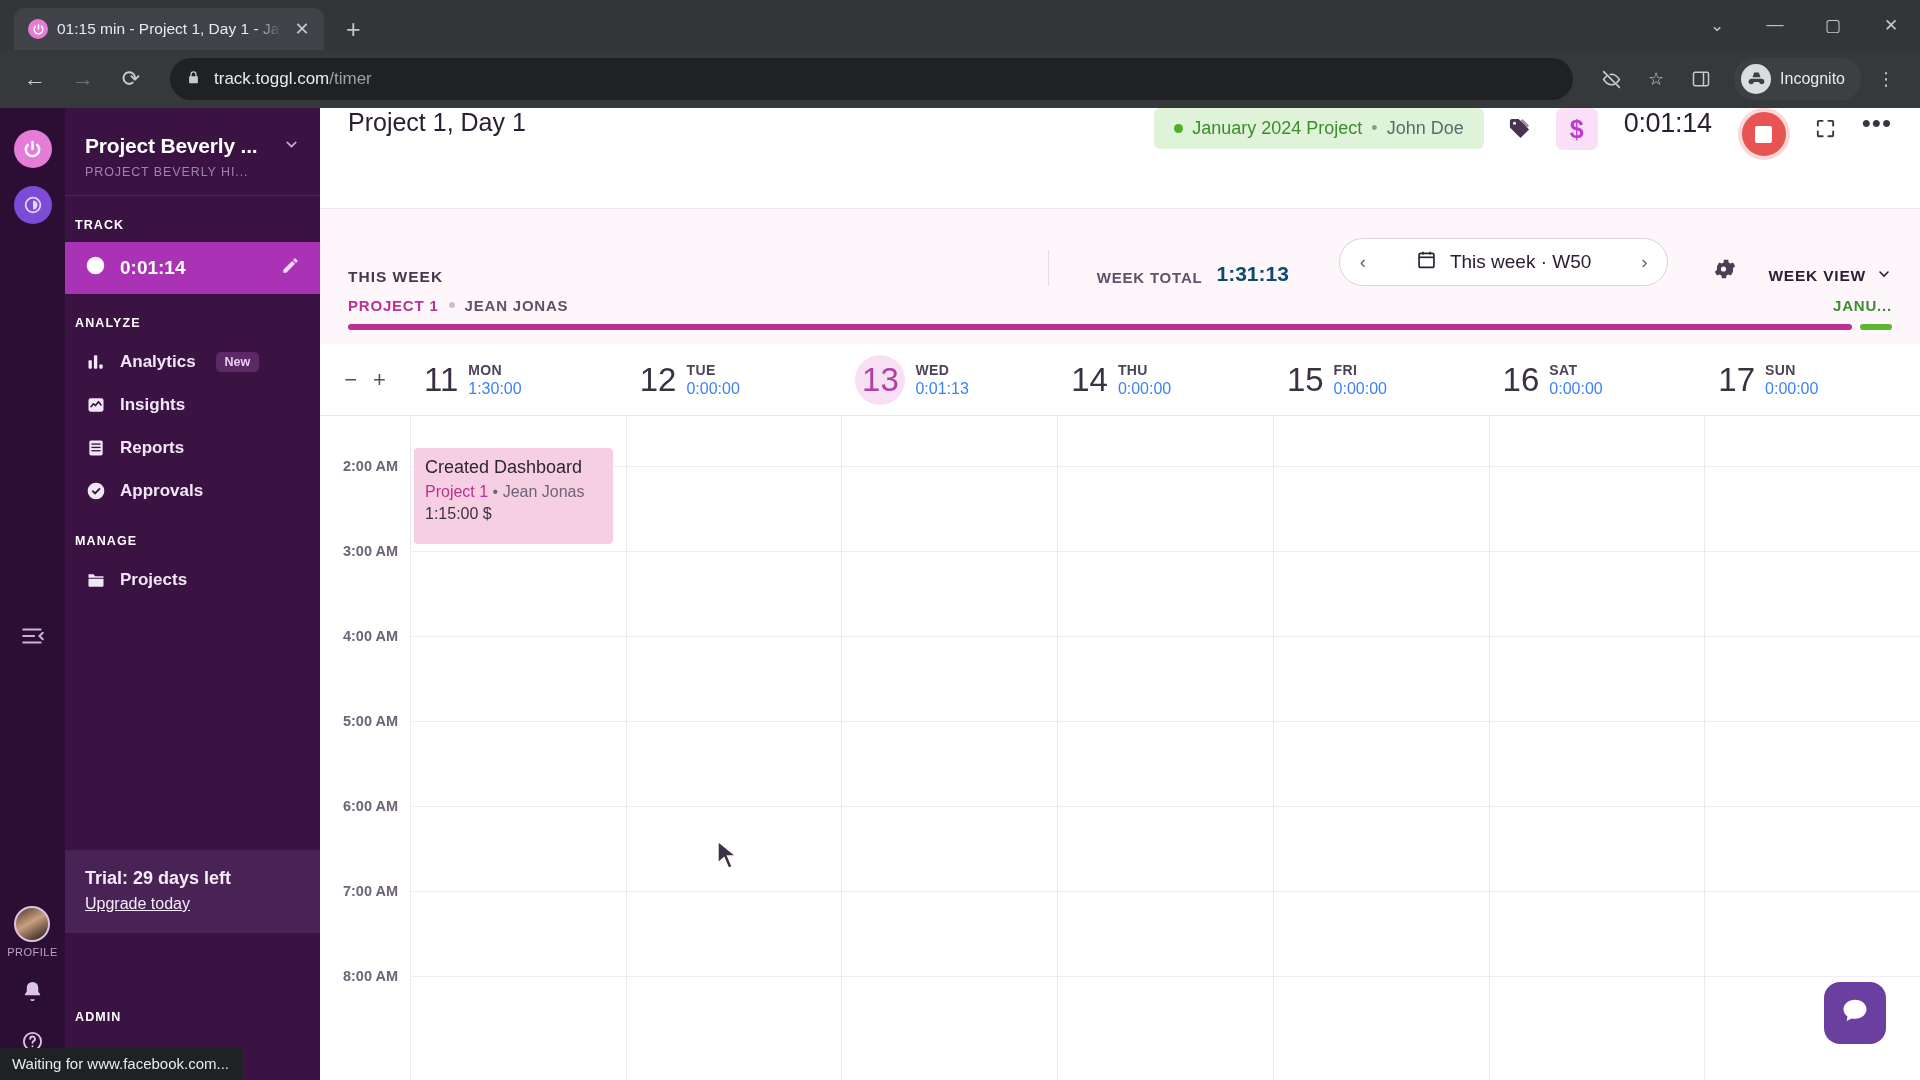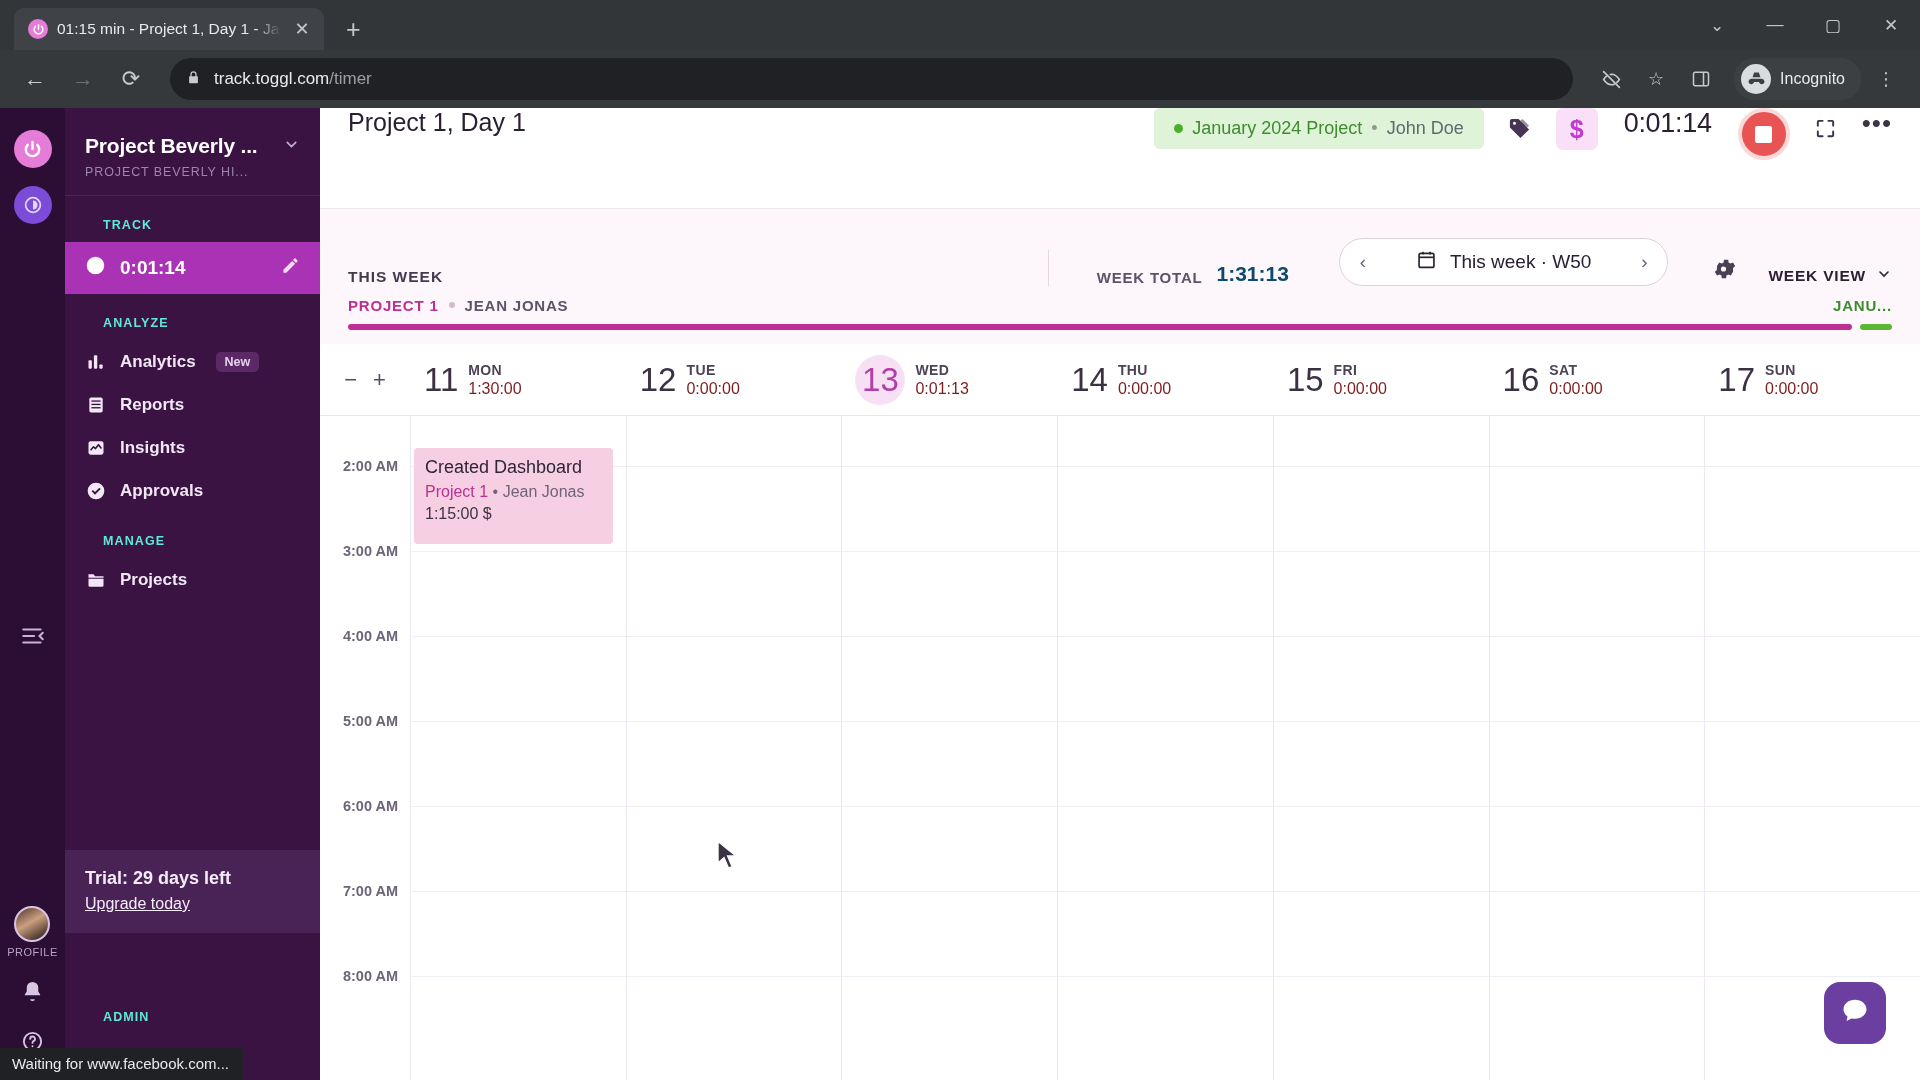--- a/index.html
+++ b/index.html
@@ -94,22 +94,22 @@
   .sidebar {
     width: 255px; background: #3a1343; flex: 0 0 255px; position: relative;
     display: flex; flex-direction: column; overflow: hidden;
   }
   .ws-head { padding: 26px 20px 16px 20px; border-bottom: 1px solid #4e2458; }
   .ws-row { display: flex; align-items: center; justify-content: space-between; }
   .ws-name { color: #fff; font-size: 21px; font-weight: bold; letter-spacing: -.2px; }
   .ws-caret { color: #c8b1d2; font-size: 14px; }
   .ws-sub { color: #9e85aa; font-size: 12.5px; letter-spacing: .9px; margin-top: 7px; }
 
-  .sb-section { color: #5eead4; font-size: 12.5px; font-weight: bold; letter-spacing: 1.1px;
-                padding: 22px 20px 10px 10px; margin-left: 28px; }
+  .sb-section { color: #ffffff; font-size: 12.5px; font-weight: bold; letter-spacing: 1.1px;
+                padding: 22px 20px 10px 10px; }
   .sb-item { display: flex; align-items: center; gap: 14px; padding: 11px 20px;
              color: #f2e7f6; font-size: 17px; font-weight: bold; }
   .sb-item .ic { width: 21px; height: 21px; display: flex; align-items: center; justify-content: center;
                  color: #f2e7f6; flex: 0 0 21px; }
   .sb-timer { background: #aa33b5; display: flex; align-items: center; justify-content: space-between;
               padding: 13px 20px; margin: 0; }
   .sb-timer-left { display: flex; align-items: center; gap: 14px; color: #fff; font-size: 19px; font-weight: bold; }
   .sb-timer .pen { color: #f3dcf7; font-size: 17px; }
   .badge-new { background: #5b2a66; color: #e7cff0; font-size: 12.5px; font-weight: bold;
                padding: 3px 9px; border-radius: 5px; margin-left: 6px; }
@@ -174,21 +174,21 @@
   .cal { flex: 1; display: flex; flex-direction: column; min-height: 0; background: #fff; }
   .cal-head { height: 72px; display: flex; border-bottom: 1px solid #e9e4ed; flex: 0 0 72px; }
   .cal-zoom { width: 90px; flex: 0 0 90px; display: flex; align-items: center;
               justify-content: center; gap: 16px; color: #574d61; font-size: 22px; }
   .day-h { flex: 1; display: flex; align-items: center; padding-left: 14px; gap: 10px; min-width: 0; }
   .day-num { font-size: 33px; color: #3a3142; font-weight: 300; }
   .day-num.today { background: #f7e0f3; color: #b13fa8; border-radius: 50%;
                    width: 50px; height: 50px; display: flex; align-items: center; justify-content: center; }
   .day-meta { display: flex; flex-direction: column; gap: 2px; }
   .day-dow { font-size: 14px; color: #4d4357; font-weight: bold; letter-spacing: .4px; }
-  .day-dur { font-size: 16px; color: #7f1d1d; }
+  .day-dur { font-size: 16px; color: #3b82f6; }
 
   .cal-body { flex: 1; display: flex; position: relative; overflow: hidden; }
   .time-col { width: 90px; flex: 0 0 90px; position: relative; }
   .time-lbl { position: absolute; right: 12px; font-size: 14.5px; color: #6e6478;
               transform: translateY(-50%); font-weight: bold; white-space: nowrap; }
   .grid-cols { flex: 1; display: flex; position: relative; }
   .gcol { flex: 1; border-left: 1px solid #ece7f0; position: relative; }
   .hrline { position: absolute; left: 0; right: 0; height: 1px; background: #f2edf5; }
   .event {
     position: absolute; left: 3px; right: 13px; background: #f7cfe2; border-radius: 4px;
@@ -353,36 +353,36 @@
               <rect x="9.5" y="4" width="4" height="16" rx="1"></rect>
               <rect x="16" y="15" width="4" height="5" rx="1"></rect>
             </svg>
         </span>
         <span>Analytics</span>
         <span class="badge-new">New</span>
       </div>
       <div class="sb-item">
         <span class="ic">
           <svg viewBox="0 0 24 24" width="20" height="20" fill="#f2e7f6">
+              <rect x="3" y="4" width="18" height="16" rx="2.5"></rect>
+              <path d="M6 14l3-3.5 2.4 2.2L15 8l3 4" fill="none" stroke="#3a1343" stroke-width="1.9" stroke-linecap="round" stroke-linejoin="round"></path>
+            </svg>
+        </span>
+        <span>Insights</span>
+      </div>
+      <div class="sb-item">
+        <span class="ic">
+          <svg viewBox="0 0 24 24" width="20" height="20" fill="#f2e7f6">
               <rect x="4" y="3" width="16" height="18" rx="2"></rect>
               <rect x="6.5" y="6.5" width="11" height="1.6" fill="#3a1343"></rect>
               <rect x="6.5" y="10.5" width="11" height="1.6" fill="#3a1343"></rect>
               <rect x="6.5" y="14.5" width="11" height="1.6" fill="#3a1343"></rect>
             </svg>
         </span>
         <span>Reports</span>
-      </div>
-      <div class="sb-item">
-        <span class="ic">
-          <svg viewBox="0 0 24 24" width="20" height="20" fill="#f2e7f6">
-              <rect x="3" y="4" width="18" height="16" rx="2.5"></rect>
-              <path d="M6 14l3-3.5 2.4 2.2L15 8l3 4" fill="none" stroke="#3a1343" stroke-width="1.9" stroke-linecap="round" stroke-linejoin="round"></path>
-            </svg>
-        </span>
-        <span>Insights</span>
       </div>
       <div class="sb-item">
         <span class="ic">
           <svg viewBox="0 0 24 24" width="20" height="20" fill="#f2e7f6">
               <path d="M12 2a10 10 0 1 0 0 20 10 10 0 0 0 0-20zm-1.2 14.4l-4-4 1.6-1.6 2.4 2.4 5.2-5.2 1.6 1.6z"></path>
             </svg>
         </span>
         <span>Approvals</span>
       </div>
 

